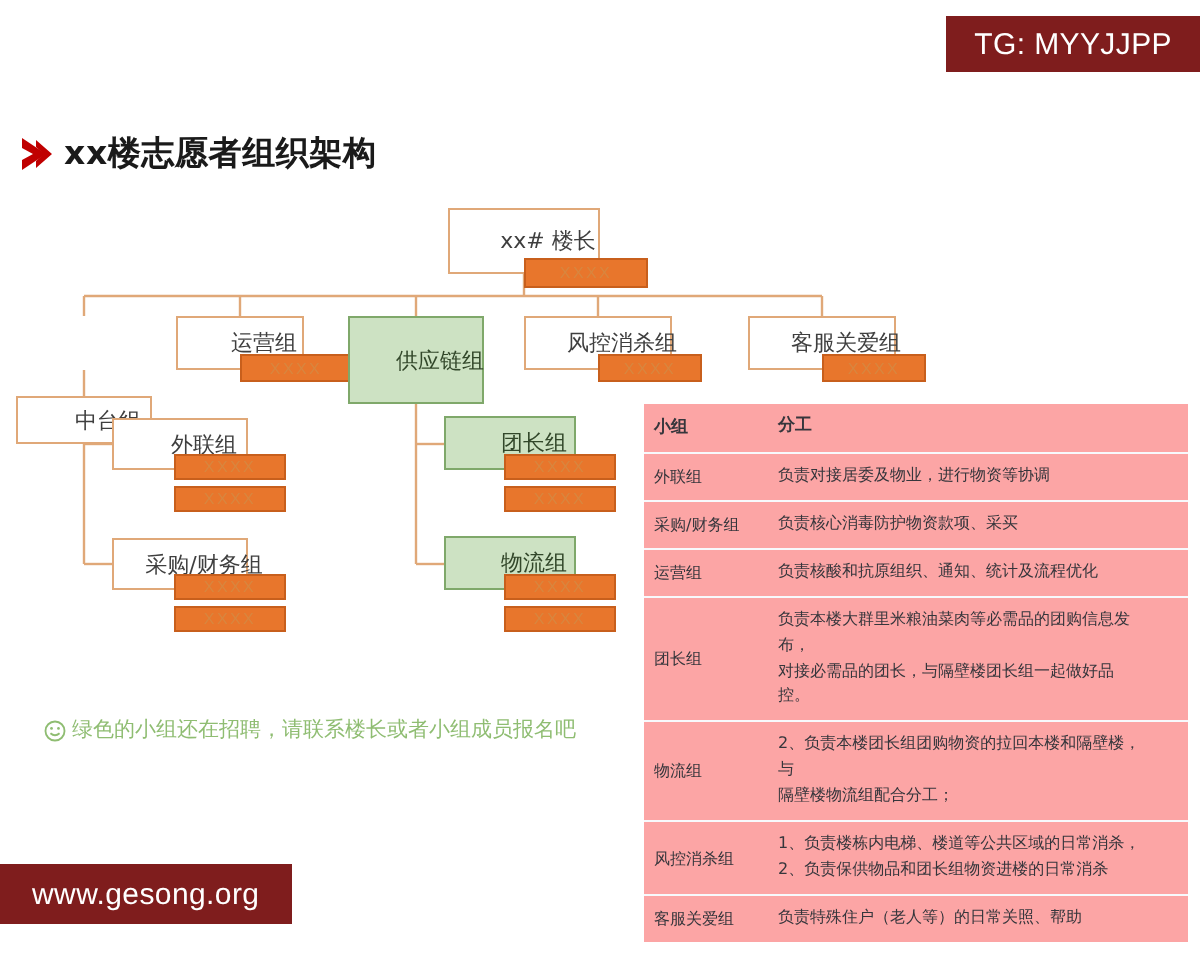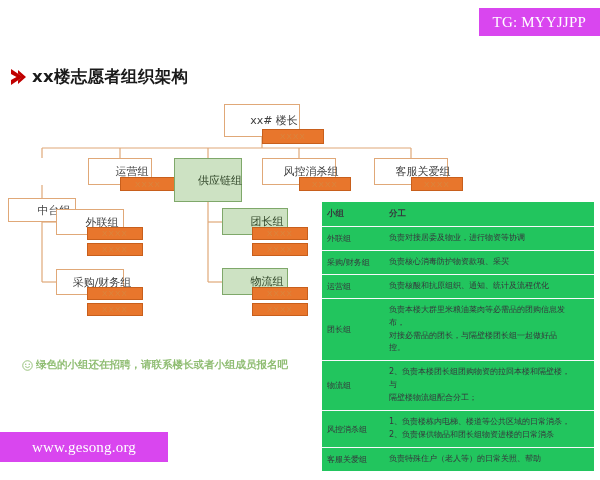--- a/index.html
+++ b/index.html
@@ -10,30 +10,30 @@
     width: 600px; height: 480px;
     position: relative;
     overflow: hidden;
     font-family: "DejaVu Sans", "Liberation Sans", sans-serif;
     color: #3b3b3b;
   }
 
   
   .wm {
     position: absolute;
-    background: #d946ef;
+    background: #7f1d1d;
     color: #ffffff;
-    font-family: Liberation Serif, serif;
+    font-family: Liberation Sans, sans-serif;
     display: flex;
     align-items: center;
     justify-content: center;
     letter-spacing: .2px;
   }
   #wm-top  { right: 0;  top: 8px;  height: 28px; padding: 0 14px; font-size: 15px; }
-  #wm-bot  { left: 0;   bottom: 18px; height: 30px; padding: 0 32px; font-size: 15px; }
+  #wm-bot  { left: 0;   bottom: 18px; height: 30px; padding: 0 16px; font-size: 15px; }
 
   
   #title-row {
     position: absolute; left: 8px; top: 66px;
     display: flex; align-items: flex-start; gap: 2px;
   }
   #title-arrow { width: 22px; height: 22px; display:block; }
   #title-text {
     font-size: 16.5px; font-weight: bold; color: #1a1a1a;
     font-family: "DejaVu Sans", sans-serif;
@@ -69,31 +69,31 @@
     font-size: 8px;
     letter-spacing: 1.2px;
     display: flex; align-items: center; justify-content: center;
     font-family: "Liberation Sans", sans-serif;
   }
 
   
   #note {
     position: absolute; left: 22px; top: 358px;
     display: flex; align-items: center; gap: 3px;
-    color: #8fbd72; font-size: 10.5px; font-weight: bold;
+    color: #8fbd72; font-size: 10.5px; font-weight: normal;
     font-family: "DejaVu Sans", sans-serif;
     white-space: nowrap;
   }
   #note svg { display: block; }
 
   
   #table {
     position: absolute; left: 322px; top: 202px;
     width: 272px;
-    background: #22c55e;
+    background: #fca5a5;
     font-size: 8px;
     font-family: "DejaVu Sans", sans-serif;
     color: #36363c;
   }
   #table .trow { display: flex; border-bottom: 1px solid #f7f9fc; }
   #table .trow:last-child { border-bottom: none; }
   #table .c-group {
     width: 56px; flex: none;
     padding: 5px 2px 5px 5px;
     display: flex; align-items: center;

